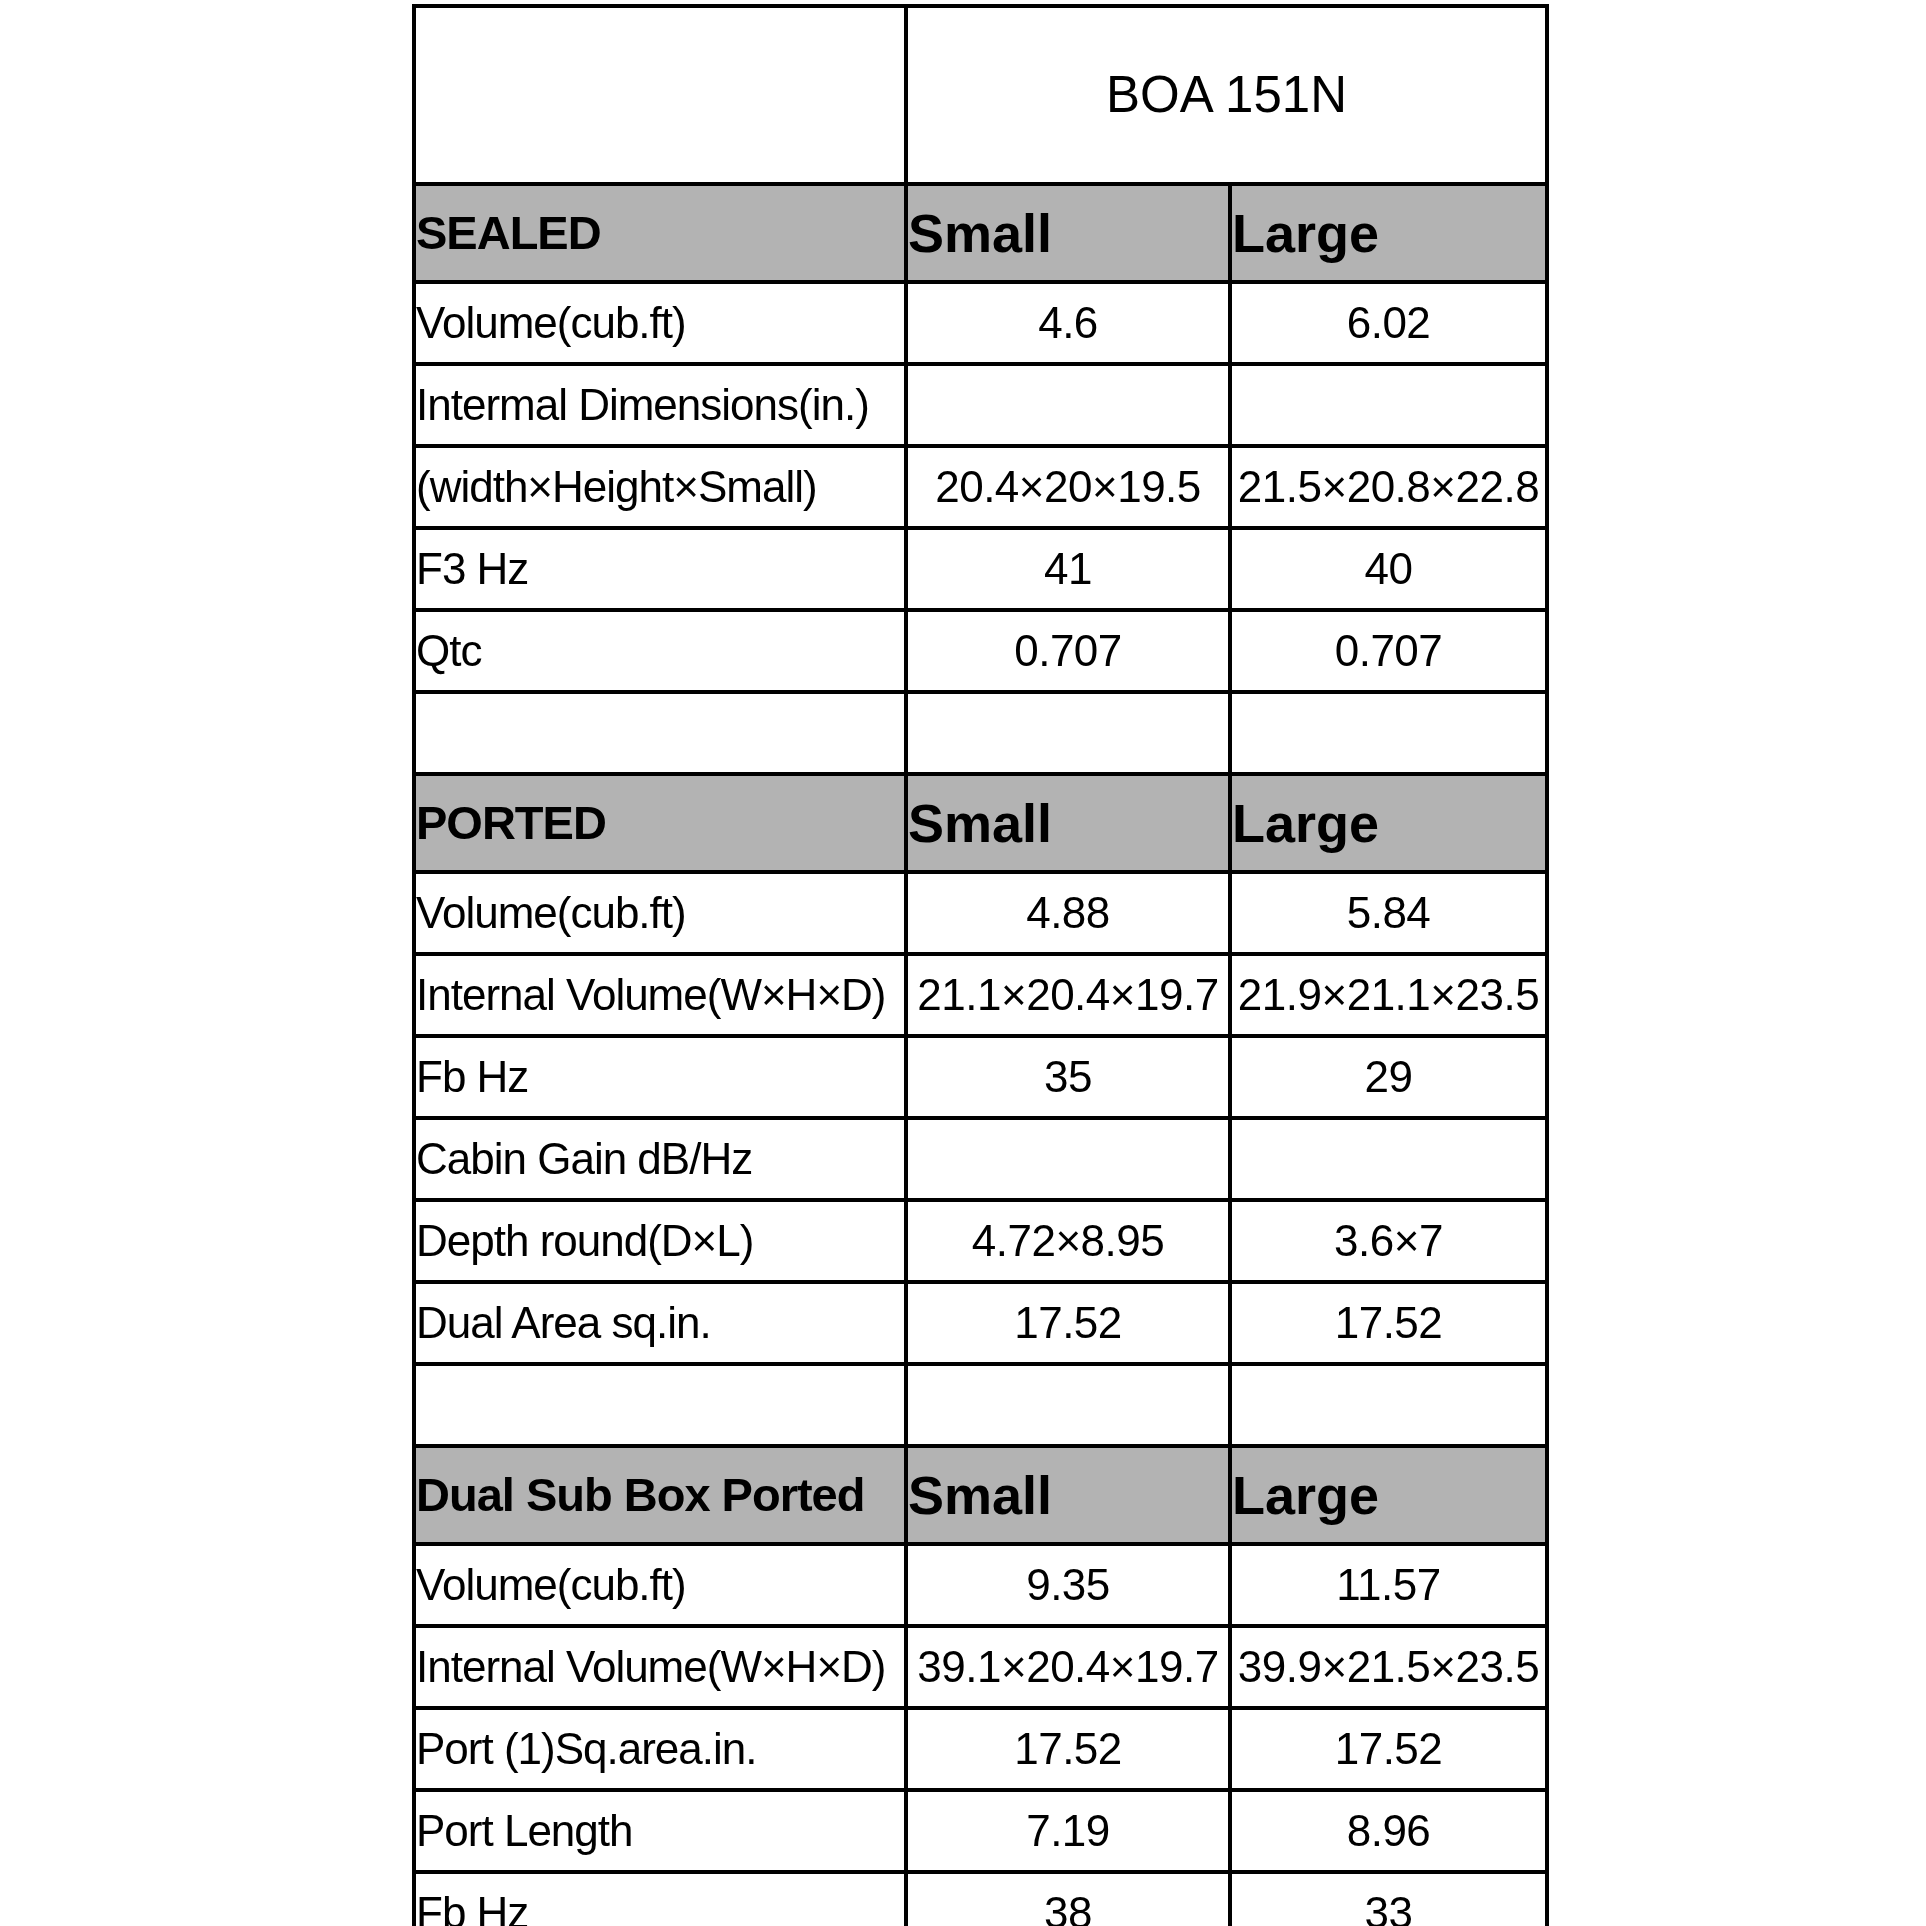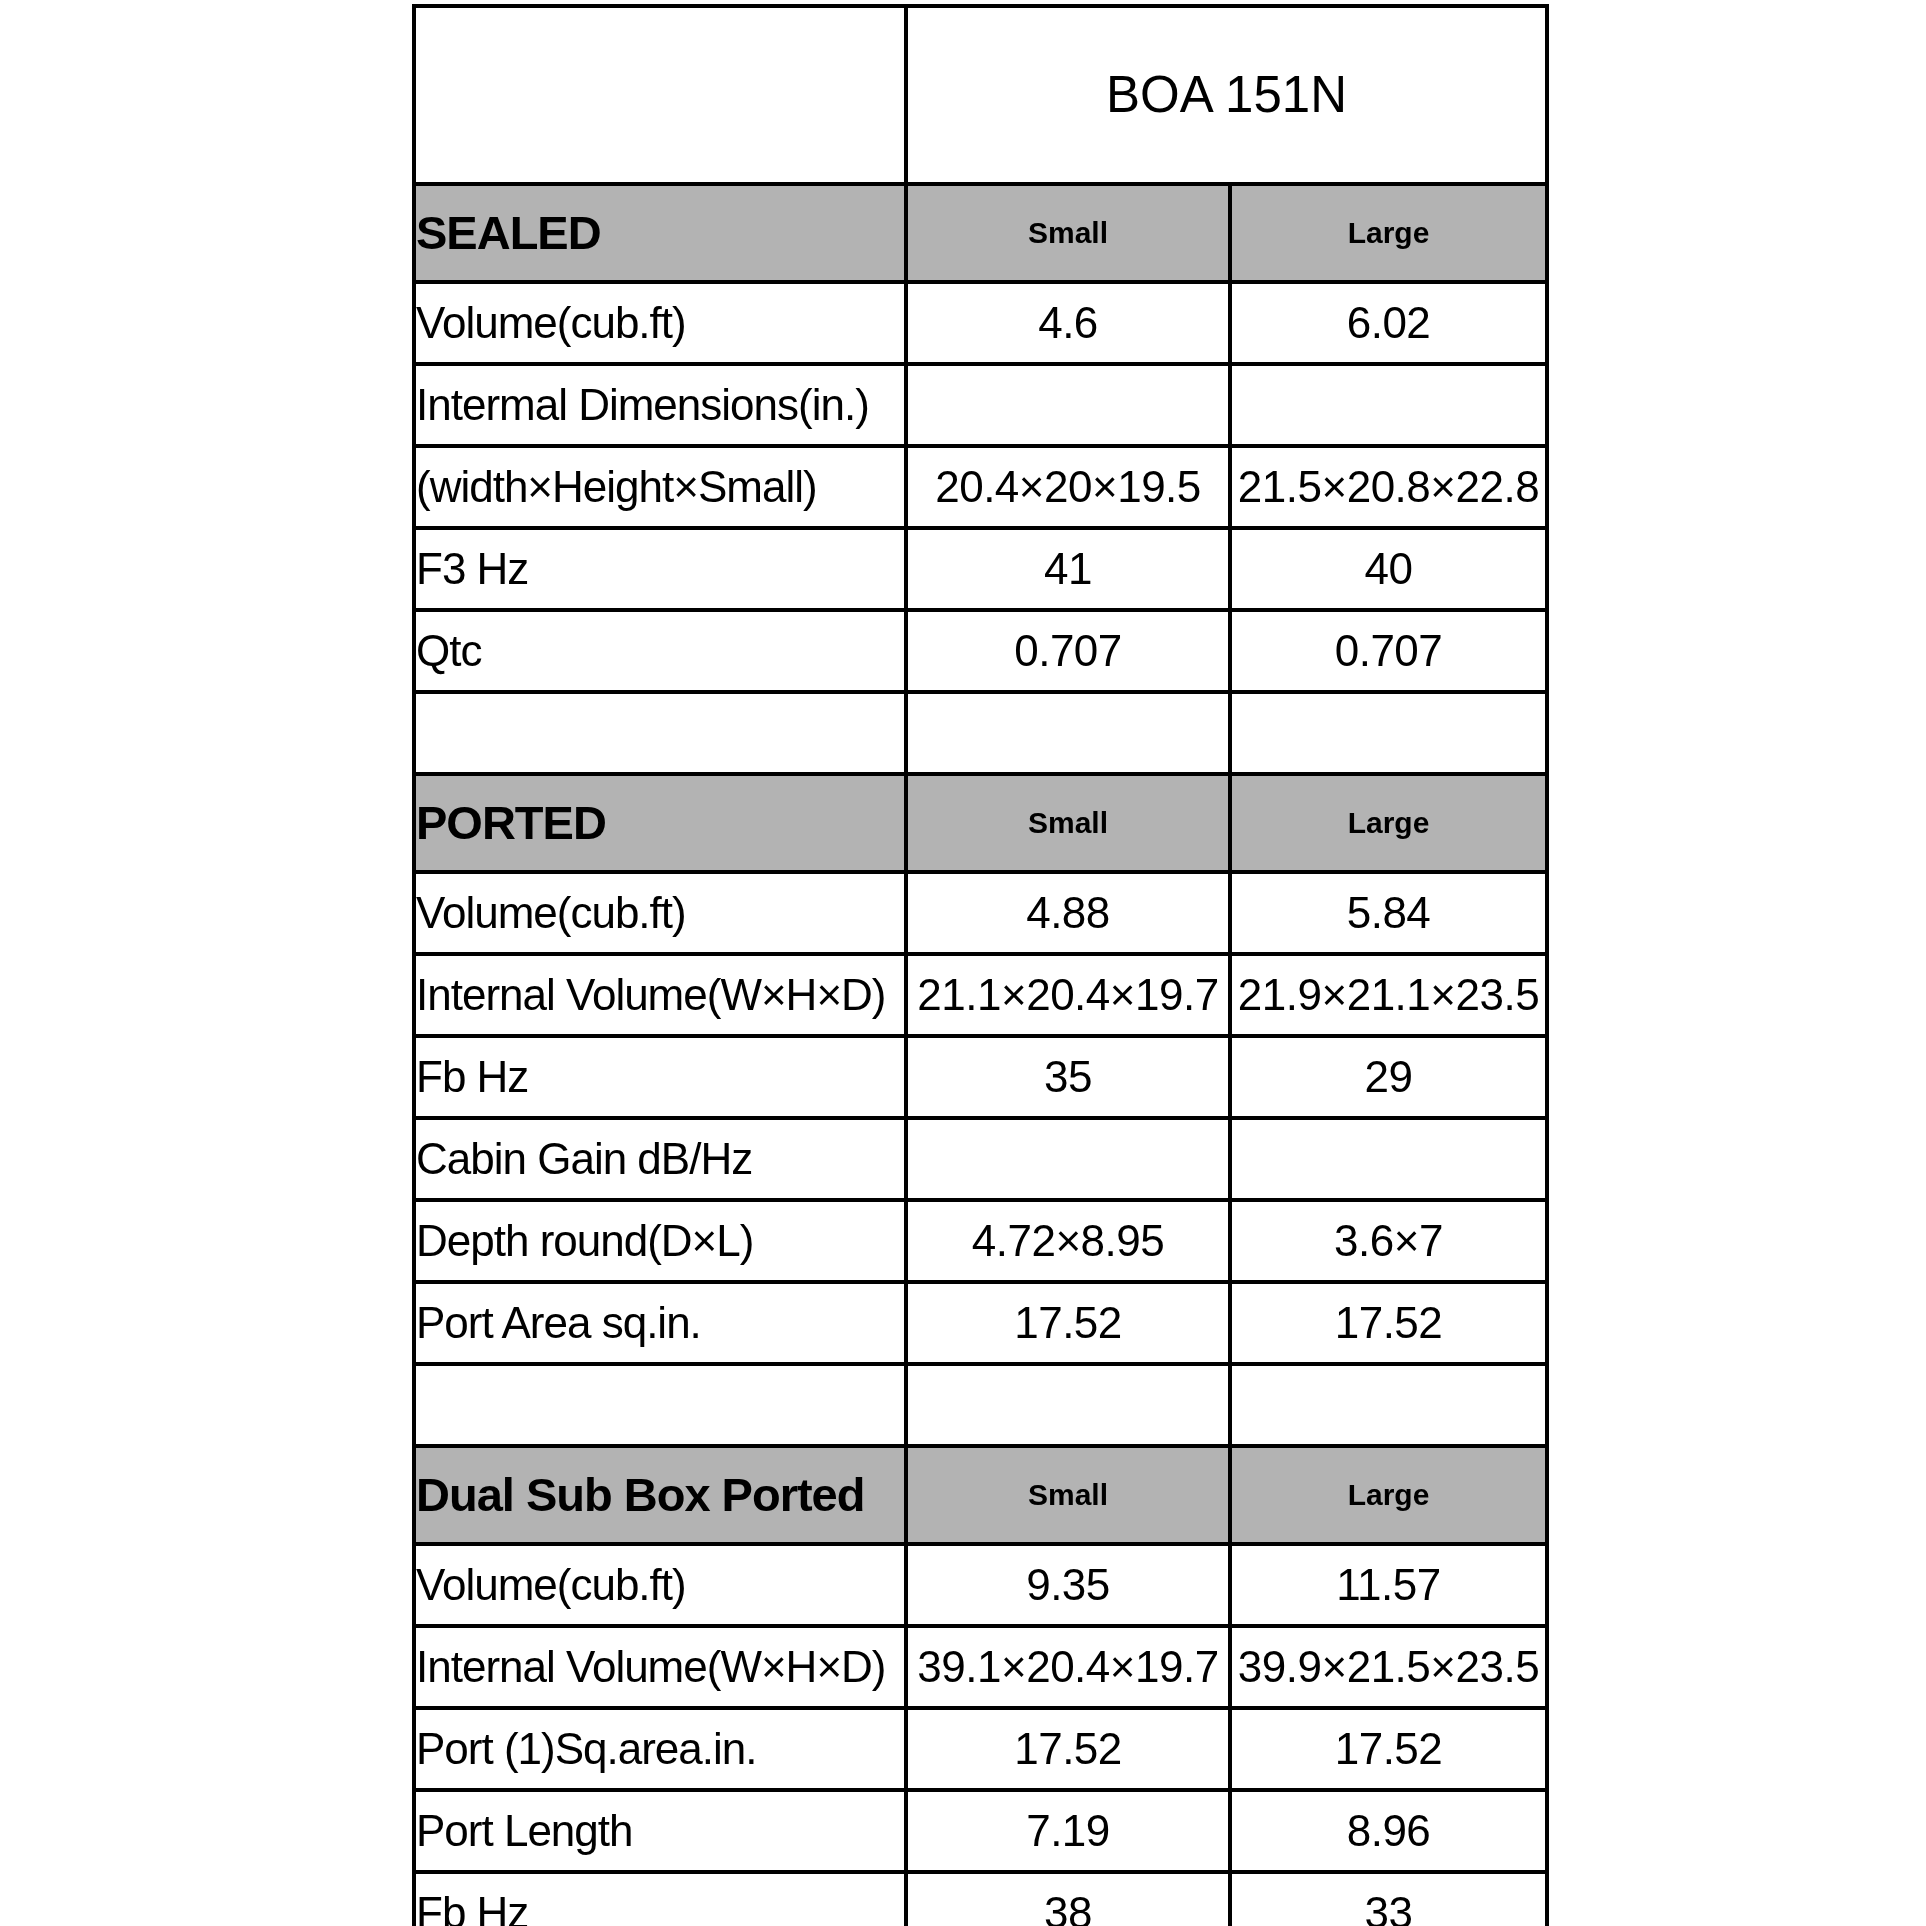--- a/index.html
+++ b/index.html
@@ -45,22 +45,21 @@
     margin-left: 13px;
   }
   td.sec-name {
     text-align: left;
     padding-left: 6.7px;
     font-size: 47px;
     letter-spacing: -1px;
     white-space: nowrap;
   }
   td.col-head {
-    text-align: center;
-    font-size: 30px;
+    font-size: 54px;
   }
   tr.data-row td, tr.spacer-row td { height: 78px; font-size: 44px; }
   td.row-label {
     text-align: left;
     padding-left: 6.7px;
     letter-spacing: -1px;
     white-space: nowrap;
   }
   td.row-val {
     text-align: center;
@@ -142,21 +141,21 @@
           <td class="row-label">Cabin Gain dB/Hz</td>
           <td class="row-val"></td>
           <td class="row-val"></td>
         </tr>
         <tr class="data-row">
           <td class="row-label">Depth round(D×L)</td>
           <td class="row-val">4.72×8.95</td>
           <td class="row-val">3.6×7</td>
         </tr>
         <tr class="data-row">
-          <td class="row-label">Port Area sq.in.</td>
+          <td class="row-label">Dual Area sq.in.</td>
           <td class="row-val">17.52</td>
           <td class="row-val">17.52</td>
         </tr>
         <tr class="spacer-row">
           <td class="row-label"></td>
           <td class="row-val"></td>
           <td class="row-val"></td>
         </tr>
         <tr class="section-row">
           <td class="sec-name">Dual Sub Box Ported</td>

